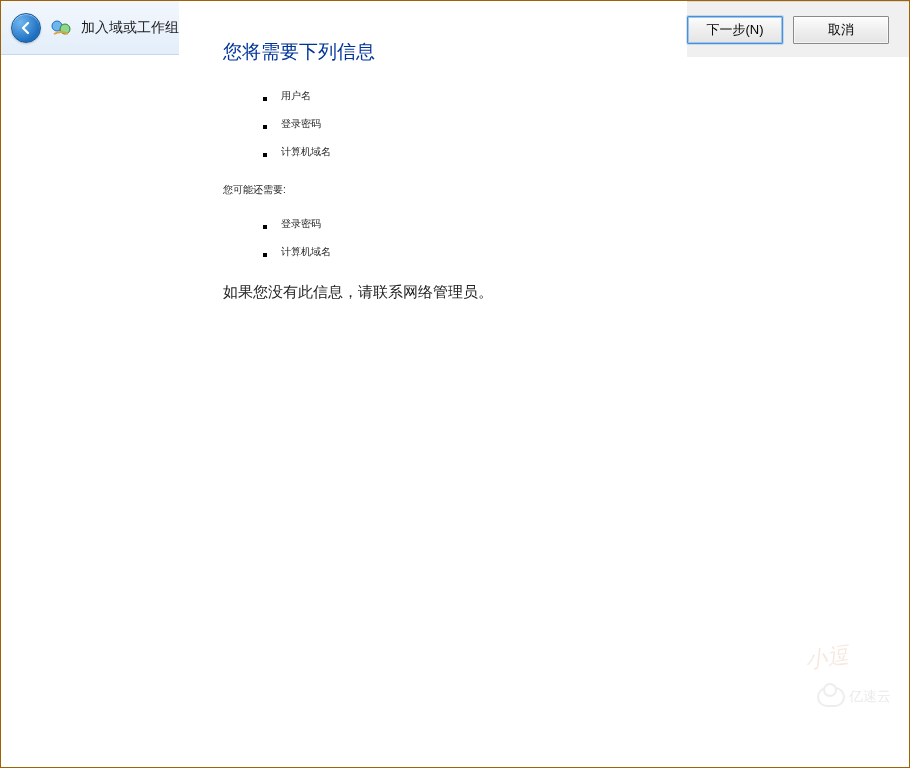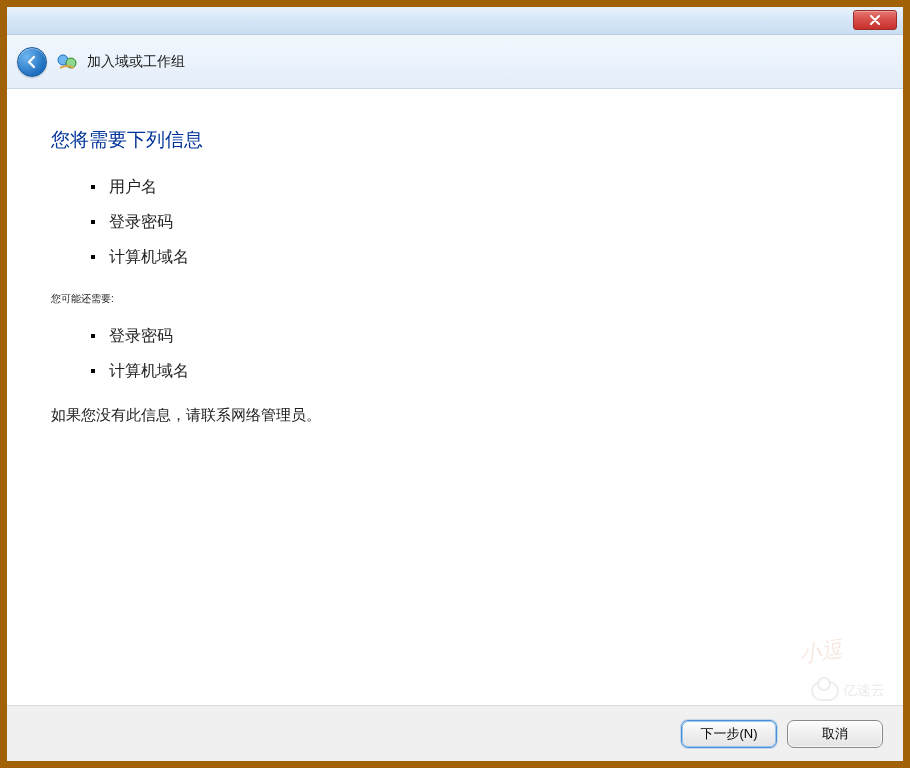--- a/index.html
+++ b/index.html
@@ -12,24 +12,24 @@
     width: 910px;
     height: 768px;
     overflow: hidden;
     position: relative;
   }
   .window {
     position: absolute;
     top: 0; left: 0;
     width: 910px;
     height: 768px;
-    border: 7px solid #a16207;
+    border: 1px solid #a16207;
     background: #fff;
     display: flex;
-    flex-direction: column;
+    flex-direction: row;
   }
   .titlebar {
     height: 28px;
     background: linear-gradient(to bottom, #e9f2fb 0%, #d6e6f7 50%, #c9ddf2 100%);
     border-bottom: 1px solid #b8cde0;
     position: relative;
   }
   .close-btn {
     position: absolute;
     right: 6px;
@@ -91,21 +91,21 @@
   }
   ul.req-list {
     list-style: none;
     padding: 0;
     margin: 0 0 24px 40px;
   }
   ul.req-list li {
     position: relative;
     padding-left: 18px;
     margin-bottom: 14px;
-    font-size: 16px;
+    font-size: 10px;
   }
   ul.req-list li::before {
     content: "";
     position: absolute;
     left: 0;
     top: 8px;
     width: 4px;
     height: 4px;
     background: #000;
   }
@@ -126,21 +126,21 @@
     justify-content: flex-end;
     padding-right: 20px;
     gap: 10px;
   }
   .btn {
     min-width: 96px;
     height: 28px;
     padding: 0 14px;
     background: linear-gradient(to bottom, #fdfdfd 0%, #f0f0f0 45%, #e4e4e4 100%);
     border: 1px solid #8a8a8a;
-    border-radius: 7px;
+    border-radius: 1px;
     font-size: 13px;
     font-family: inherit;
     cursor: pointer;
     box-shadow: inset 0 0 0 1px rgba(255,255,255,0.6);
   }
   .btn.default {
     border-color: #4a90d9;
     box-shadow: inset 0 0 0 1px #9cc6ee, 0 0 0 1px rgba(74,144,217,0.25);
   }
   .watermark-logo {

